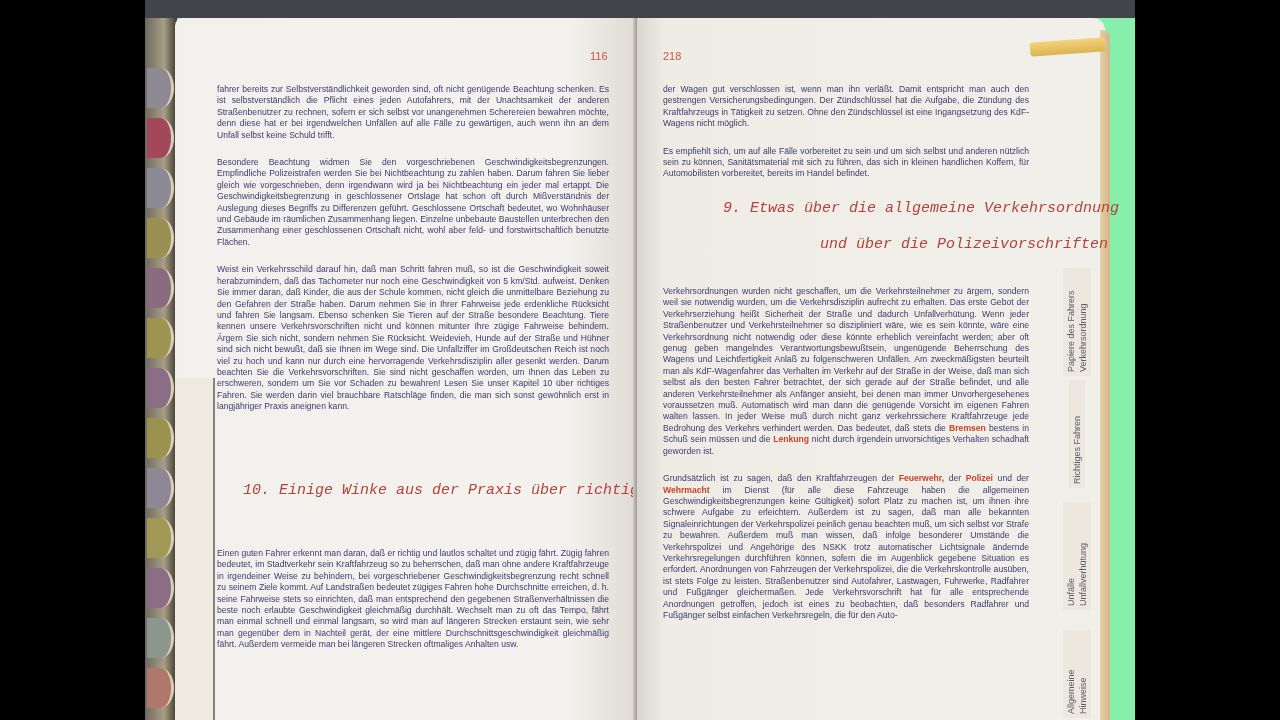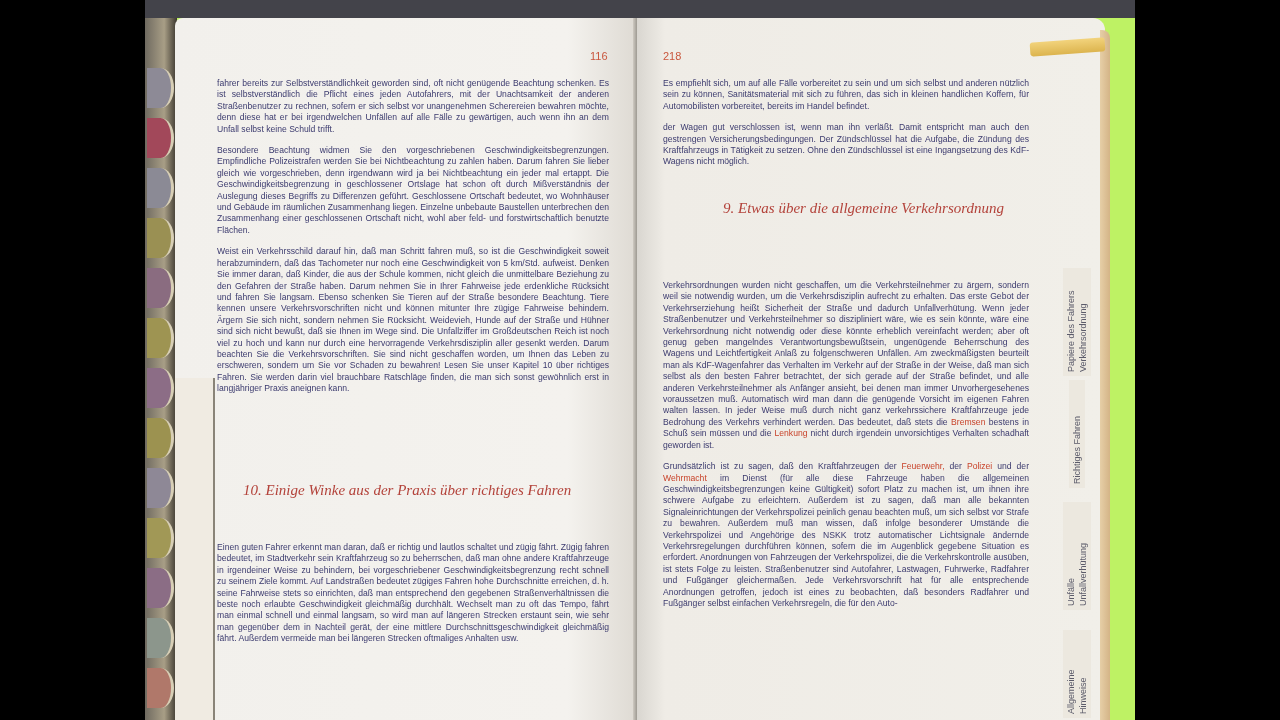--- a/index.html
+++ b/index.html
@@ -1,18 +1,18 @@
 <!DOCTYPE html>
 <html><head>
 <meta charset="utf-8">
 <style>
   html, body { margin:0; padding:0; }
   body { width:1280px; height:720px; background:#000; position:relative; overflow:hidden;
          font-family:"Liberation Sans", sans-serif; }
-  .scene { position:absolute; left:145px; top:0; width:990px; height:720px; background:#bef264; overflow:hidden; }
+  .scene { position:absolute; left:145px; top:0; width:990px; height:720px; background:#86efac; overflow:hidden; }
   
   .spine-edge { position:absolute; left:0; top:18px; width:32px; height:702px;
                 background:linear-gradient(90deg,#6f6a60,#a89e86 60%,#3b362e); }
   .scallop { position:absolute; left:2px; width:24px; height:40px; border-radius:0 50% 50% 0;
              border-right:3px solid #d8cfb6; }
   .book-top-shadow { position:absolute; left:0; top:0; width:990px; height:18px; background:#43434a; }
   
   .page { position:absolute; background:#f1eee8; }
   .page-left { left:30px; top:18px; width:462px; height:702px;
                background:linear-gradient(90deg,#f2f0ec 0%,#f4f2ee 85%,#dedad3 100%);
@@ -26,24 +26,24 @@
                      background:linear-gradient(90deg,#e6cfa7,#d4b487); border-radius:0 8px 0 0; }
   .gutter { position:absolute; left:488px; top:18px; width:8px; height:702px;
             background:linear-gradient(90deg,#cfcac2,#9e9a92,#d5d1ca); }
   .sticker { position:absolute; left:885px; top:40px; width:75px; height:14px;
              background:linear-gradient(180deg,#f2d37c,#dcb44e); transform:rotate(-4deg);
              border-radius:3px; }
   
   .pagenum { position:absolute; font-size:11px; color:#c9573e; }
   .body-text { position:absolute; font-size:8.6px; line-height:11.4px; color:#3b3a6e;
                text-align:justify; text-align-last:left; }
-  .body-text p { margin:10px 0 7px 0; }
-  .heading { position:absolute; font-family:Liberation Serif, serif; font-style:italic;
+  .body-text p { margin:16px 0 7px 0; }
+  .heading { position:absolute; font-family:Liberation Mono, monospace; font-style:italic;
              color:#b3423a; font-size:15px; white-space:nowrap; }
-  .hl { color:#c8432a; font-weight:normal; }
+  .hl { color:#c8432a; font-weight:bold; }
   
   .tab { position:absolute; writing-mode:vertical-rl; transform:rotate(180deg);
          font-size:9px; color:#5b5b6a; line-height:12px; background:#ece8df; padding:4px 2px; }
 </style>
 </head>
 <body>
 
 <div class="scene">
   <div class="book-top-shadow"></div>
 
@@ -82,25 +82,26 @@
 
   <div class="gutter"></div>
 
   <div class="page page-right"></div>
   <div class="page-right-edge"></div>
   <div class="sticker"></div>
 
   <div class="pagenum" style="left:518px;top:50px">218</div>
 
   <div class="body-text" style="left:518px;top:68px;width:366px">
+    <p>der Wagen gut verschlossen ist, wenn man ihn verläßt. Damit entspricht man auch den gestrengen Versicherungsbedingungen. Der Zündschlüssel hat die Aufgabe, die Zündung des Kraftfahrzeugs in Tätigkeit zu setzen. Ohne den Zündschlüssel ist eine Ingangsetzung des KdF-Wagens nicht möglich.</p>
     <p>Es empfiehlt sich, um auf alle Fälle vorbereitet zu sein und um sich selbst und anderen nützlich sein zu können, Sanitätsmaterial mit sich zu führen, das sich in kleinen handlichen Koffern, für Automobilisten vorbereitet, bereits im Handel befindet.</p>
-    <p>der Wagen gut verschlossen ist, wenn man ihn verläßt. Damit entspricht man auch den gestrengen Versicherungsbedingungen. Der Zündschlüssel hat die Aufgabe, die Zündung des Kraftfahrzeugs in Tätigkeit zu setzen. Ohne den Zündschlüssel ist eine Ingangsetzung des KdF-Wagens nicht möglich.</p>
   </div>
 
   <div class="heading" style="left:578px;top:200px">9. Etwas über die allgemeine Verkehrsordnung</div>
+  <div class="heading" style="left:675px;top:236px">und über die Polizeivorschriften</div>
 
   <div class="body-text" style="left:518px;top:270px;width:366px">
     <p><span>Verkehrsordnungen wurden nicht geschaffen, um die Verkehrsteilnehmer zu ärgern, sondern weil sie notwendig wurden, um die Verkehrsdisziplin aufrecht zu erhalten. Das erste Gebot der Verkehrserziehung heißt Sicherheit der Straße und dadurch Unfallverhütung. Wenn jeder Straßenbenutzer und Verkehrsteilnehmer so diszipliniert wäre, wie es sein könnte, wäre eine Verkehrsordnung nicht notwendig oder diese könnte erheblich vereinfacht werden; aber oft genug geben mangelndes Verantwortungsbewußtsein, ungenügende Beherrschung des Wagens und Leichtfertigkeit Anlaß zu folgenschweren Unfällen. Am zweckmäßigsten beurteilt man als KdF-Wagenfahrer das Verhalten im Verkehr auf der Straße in der Weise, daß man sich selbst als den besten Fahrer betrachtet, der sich gerade auf der Straße befindet, und alle anderen Verkehrsteilnehmer als Anfänger ansieht, bei denen man immer Unvorhergesehenes voraussetzen muß. Automatisch wird man dann die genügende Vorsicht im eigenen Fahren walten lassen. In jeder Weise muß durch nicht ganz verkehrssichere Kraftfahrzeuge jede Bedrohung des Verkehrs verhindert werden. Das bedeutet, daß stets die </span><span class="hl">Bremsen</span><span> bestens in Schuß sein müssen und die </span><span class="hl">Lenkung</span><span> nicht durch irgendein unvorsichtiges Verhalten schadhaft geworden ist.</span></p>
     <p><span>Grundsätzlich ist zu sagen, daß den Kraftfahrzeugen der </span><span class="hl">Feuerwehr,</span><span> der </span><span class="hl">Polizei</span><span> und der </span><span class="hl">Wehrmacht</span><span> im Dienst (für alle diese Fahrzeuge haben die allgemeinen Geschwindigkeitsbegrenzungen keine Gültigkeit) sofort Platz zu machen ist, um ihnen ihre schwere Aufgabe zu erleichtern. Außerdem ist zu sagen, daß man alle bekannten Signaleinrichtungen der Verkehrspolizei peinlich genau beachten muß, um sich selbst vor Strafe zu bewahren. Außerdem muß man wissen, daß infolge besonderer Umstände die Verkehrspolizei und Angehörige des NSKK trotz automatischer Lichtsignale ändernde Verkehrsregelungen durchführen können, sofern die im Augenblick gegebene Situation es erfordert. Anordnungen von Fahrzeugen der Verkehrspolizei, die die Verkehrskontrolle ausüben, ist stets Folge zu leisten. Straßenbenutzer sind Autofahrer, Lastwagen, Fuhrwerke, Radfahrer und Fußgänger gleichermaßen. Jede Verkehrsvorschrift hat für alle entsprechende Anordnungen getroffen, jedoch ist eines zu beobachten, daß besonders Radfahrer und Fußgänger selbst einfachen Verkehrsregeln, die für den Auto-</span></p>
   </div>
 
   <div class="tab" style="left:918px;top:268px;height:100px">
     <span>Papiere des Fahrers</span><br>
     <span>Verkehrsordnung</span>
   </div>

